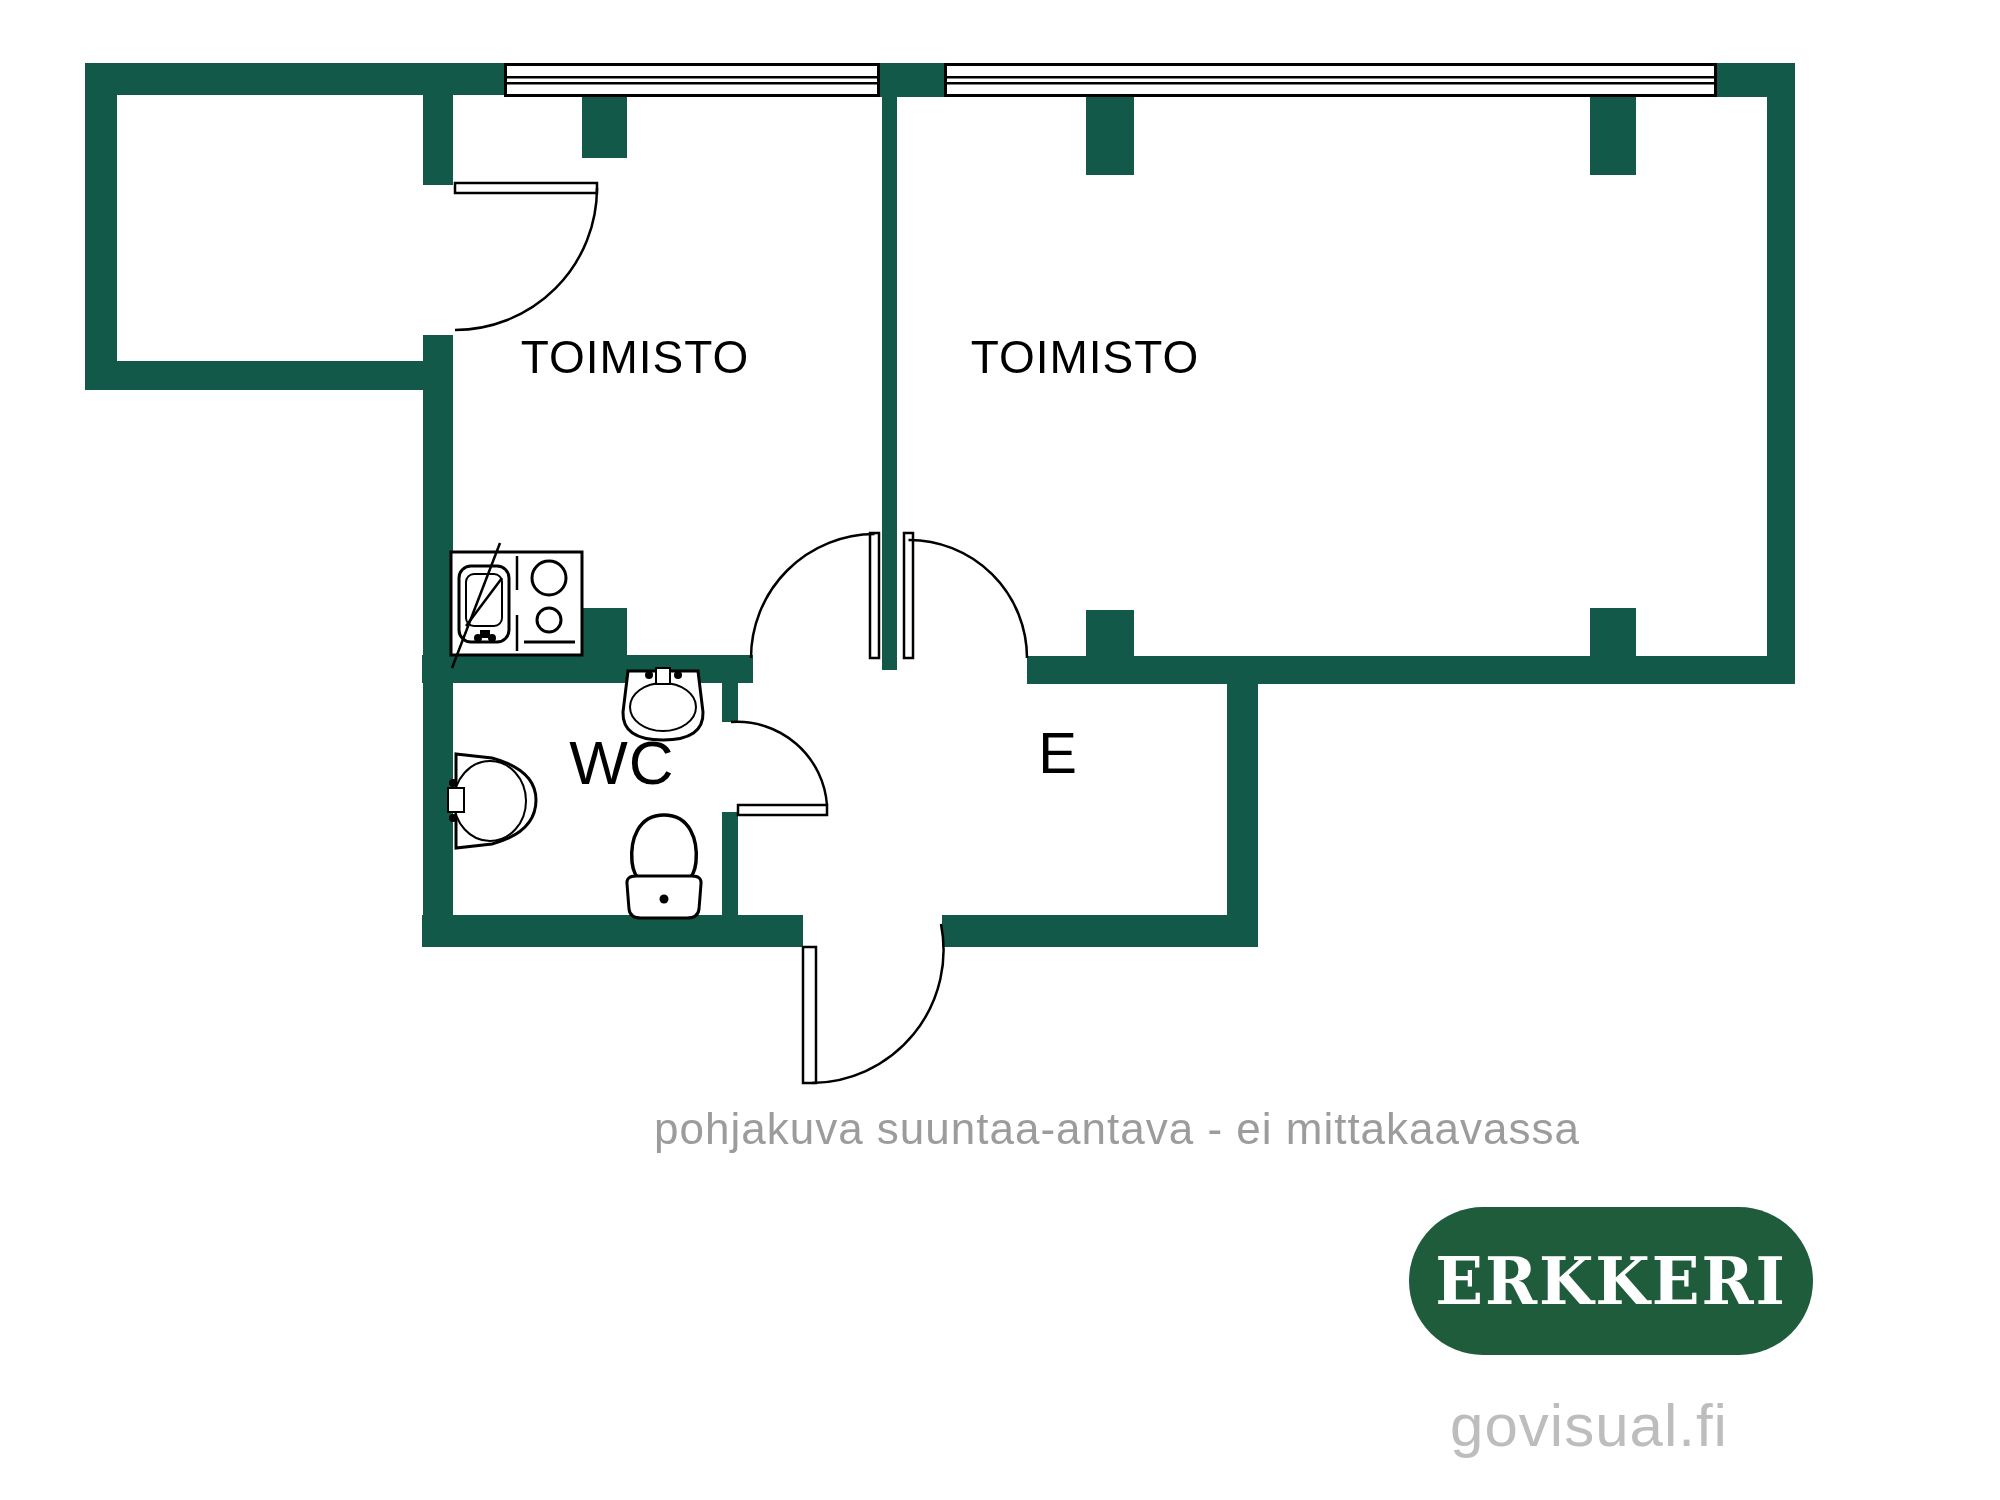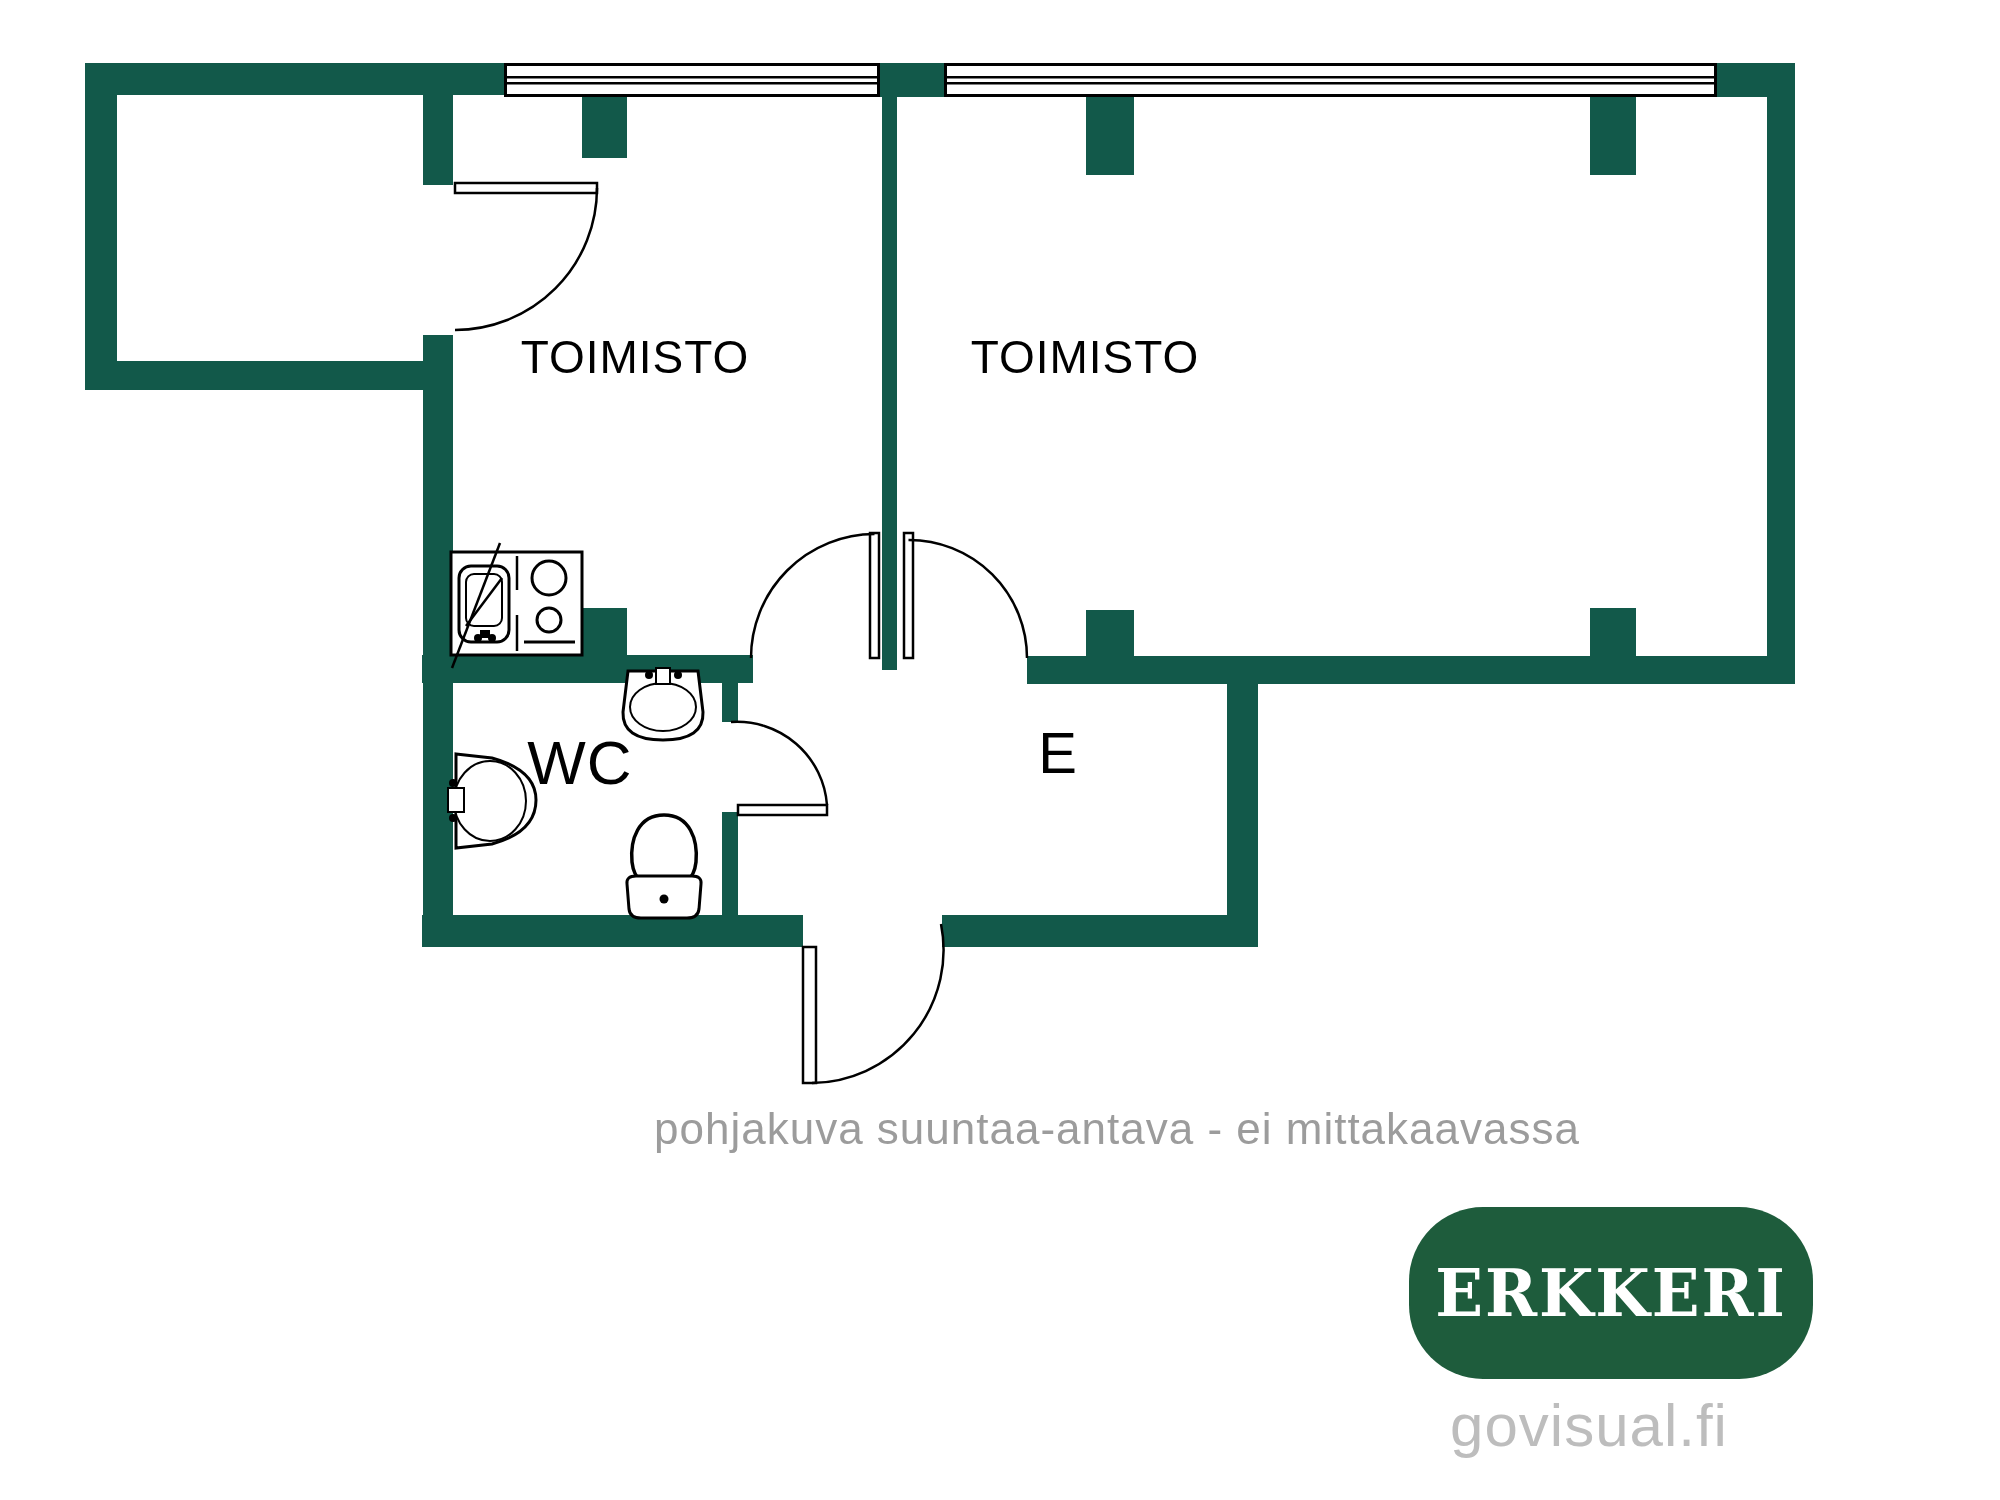--- a/index.html
+++ b/index.html
@@ -32,21 +32,21 @@
     position:absolute;
     left:654px;top:1104px;
     color:var(--disc);
     font-size:44px;
     letter-spacing:1px;
     white-space:nowrap;
   }
   .logo-pill{
     position:absolute;
     left:1409px;top:1207px;
-    width:404px;height:172px;
+    width:404px;height:148px;
     background:var(--logo);
     border-radius:74px;
     display:flex;align-items:center;justify-content:center;
   }
   .logo-text{
     color:#fff;
     font-family:"DejaVu Serif", serif;
     font-weight:bold;
     font-size:66px;
     letter-spacing:2px;
@@ -185,21 +185,21 @@
         <path d="M 627 884 Q 626 876 636 876 L 692 876 Q 702 876 701 884 L 699 909 Q 698 918 687 918 L 641 918 Q 630 918 629 909 Z" fill="#fff" stroke="#000" stroke-width="3"></path>
         <circle cx="664" cy="899" r="4.5" fill="#000"></circle>
       </g>
     </g>
   </svg>
 
   <div class="room-label" style="left:635px;top:357px;">TOIMISTO</div>
 
   <div class="room-label" style="left:1085px;top:357px;">TOIMISTO</div>
 
-  <div class="room-label label-wc" style="left:580px;top:762px;">WC</div>
+  <div class="room-label label-wc" style="left:622px;top:762px;">WC</div>
 
   <div class="room-label label-e" style="left:1058px;top:752px;">E</div>
 
   <div class="disclaimer">pohjakuva suuntaa-antava - ei mittakaavassa</div>
 
   <div class="logo-pill">
     <span class="logo-text">ERKKERI</span>
   </div>
 
   <div class="website">govisual.fi</div>

